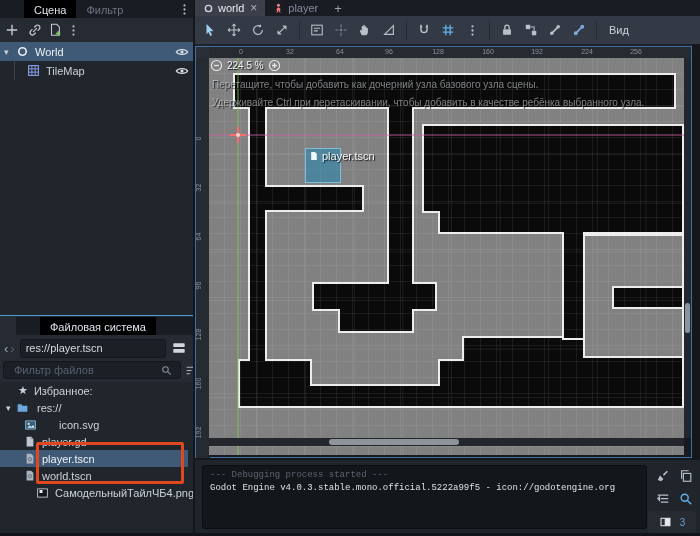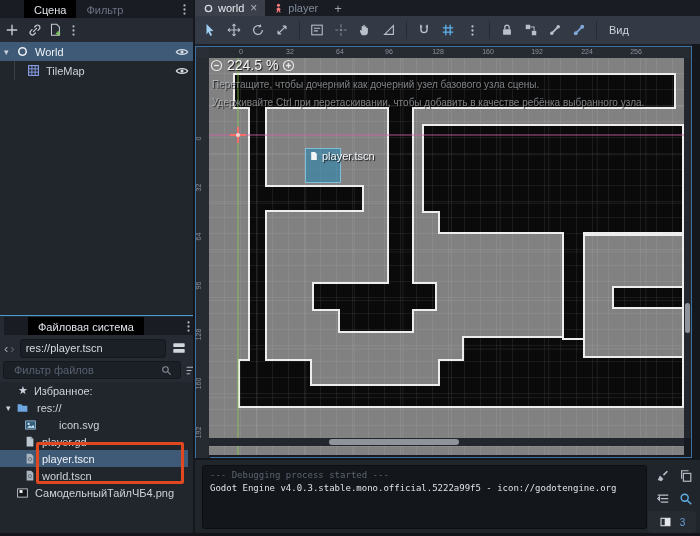--- a/index.html
+++ b/index.html
@@ -118,21 +118,21 @@
             <svg class="ic" width="14" height="14" viewBox="0 0 16 16">
               <path d="M1.5 8C3.8 4.4 12.2 4.4 14.5 8 12.2 11.6 3.8 11.6 1.5 8Z" fill="none" stroke="#d9dee5" stroke-width="1.4"></path>
               <circle cx="8" cy="8" r="1.8" fill="#d9dee5"></circle>
             </svg>
           </span>
       </div>
     </div>
   </div>
 
   <div class="abs dock" style="left:0;top:315px;width:195px;height:221px;border-top:1px solid #4b9cd3;">
-    <div class="abs tabsbar" style="left:4px;top:1px;width:195px;height:18px;">
+    <div class="abs tabsbar" style="left:16px;top:1px;width:195px;height:18px;">
       <div class="dtab active">
           <span>Файловая система</span>
         </div>
       <div style="margin-left:auto;padding:0 4px;display:flex;align-items:center;">
         <svg class="ic" width="13" height="13" viewBox="0 0 16 16">
             <g fill="#aeb5bf">
               <circle cx="8" cy="3" r="1.4"></circle>
               <circle cx="8" cy="8" r="1.4"></circle>
               <circle cx="8" cy="13" r="1.4"></circle>
             </g>
@@ -202,21 +202,21 @@
           </svg>
         <span style="margin-left:6px;">player.tscn</span>
       </div>
       <div class="trow" style="padding-left:24px;height:17px;">
         <svg class="ic" width="12" height="13" viewBox="0 0 16 16">
             <path d="M3.5 1.5h6l3 3v10h-9z" fill="#aab4bf"></path>
             <circle cx="8" cy="9" r="2.2" fill="none" stroke="#5f6a76" stroke-width="1.2"></circle>
           </svg>
         <span style="margin-left:6px;">world.tscn</span>
       </div>
-      <div class="trow" style="padding-left:16px;height:17px;">
+      <div class="trow" style="padding-left:28px;height:17px;margin-left:8px;">
         <svg class="ic" width="13" height="12" viewBox="0 0 16 16">
             <rect x="1.5" y="2.5" width="13" height="11" fill="#14161a" stroke="#c3cad2" stroke-width="1.2"></rect>
             <path d="M4 4h4v4H4z" fill="#e8ecf0"></path>
           </svg>
         <span style="margin-left:6px;">СамодельныйТайлЧБ4.png</span>
       </div>
     </div>
 
     <div class="abs orange-box" style="left:36px;top:126px;width:142px;height:36px;pointer-events:none;"></div>
   </div>
@@ -392,28 +392,28 @@
         <path d="M21 77h16M29 69v16" stroke="#ff6a6a" stroke-width="2"></path>
         <circle cx="29" cy="77" r="2" fill="#ffd2d2"></circle>
       </g>
     </svg>
 
     <div class="abs row" style="left:14px;top:11px;gap:4px;height:14px;">
       <svg class="ic" width="13" height="13" viewBox="0 0 16 16">
           <circle cx="8" cy="8" r="6.2" fill="none" stroke="#e8e8e8" stroke-width="1.4"></circle>
           <path d="M5 8h6" stroke="#e8e8e8" stroke-width="1.6"></path>
         </svg>
-      <span class="shadowtxt" style="font-size:14px;color:#f2f4f6;">224.5 %</span>
+      <span class="shadowtxt" style="font-size:10px;color:#f2f4f6;">224.5 %</span>
       <svg class="ic" width="13" height="13" viewBox="0 0 16 16">
           <circle cx="8" cy="8" r="6.2" fill="none" stroke="#e8e8e8" stroke-width="1.4"></circle>
           <path d="M5 8h6M8 5v6" stroke="#e8e8e8" stroke-width="1.6"></path>
         </svg>
     </div>
 
-    <div class="hint" style="left:16px;top:32px;">Перетащите, чтобы дочерний как дочерний узел базового узла сцены.</div>
+    <div class="hint" style="left:16px;top:32px;">Перетащите, чтобы добавить как дочерний узла базового узла сцены.</div>
     <div class="hint" style="left:16px;top:50px;text-align:right;">Удерживайте Ctrl при перетаскивании, чтобы добавить в качестве ребёнка выбранного узла.</div>
 
     <div class="abs" style="left:109px;top:101px;width:34px;height:33px;background:rgba(45,135,175,0.6);border:1px solid rgba(140,205,235,0.8);"></div>
     <div class="abs row" style="left:113px;top:103px;gap:3px;">
       <svg class="ic" width="10" height="12" viewBox="0 0 16 16">
           <path d="M3.5 1.5h6l3 3v10h-9z" fill="#f2f5f8"></path>
         </svg>
       <span class="shadowtxt" style="font-size:11px;color:#f2f5f8;white-space:nowrap;">player.tscn</span>
     </div>
 
@@ -421,21 +421,21 @@
       <div class="abs" style="left:120px;top:1px;width:130px;height:6px;background:#8f949b;border-radius:3px;"></div>
     </div>
     <div class="abs" style="left:488px;top:11px;width:7px;height:380px;background:#23262d;">
       <div class="abs" style="left:1px;top:245px;width:5px;height:30px;background:#8f949b;border-radius:3px;"></div>
     </div>
   </div>
 
   <div class="abs" style="left:692px;top:44px;width:8px;height:414px;background:#14171c;"></div>
 
   <div class="abs" style="left:195px;top:458px;width:505px;height:78px;background:#20242b;border-top:2px solid #14171c;">
-    <div class="abs console" style="left:7px;top:5px;width:445px;height:64px;padding:3px 7px;box-sizing:border-box;">
+    <div class="abs console" style="left:7px;top:5px;width:445px;height:64px;padding:3px 7px;box-sizing:border-box;font-family:Liberation Mono, monospace;">
       <div style="color:#5b6470;">--- Debugging process started ---</div>
       <div>Godot Engine v4.0.3.stable.mono.official.5222a99f5 - icon://godotengine.org</div>
     </div>
     <div class="abs" style="left:458px;top:6px;width:44px;display:flex;flex-wrap:wrap;gap:3px;">
       <div class="obtn">
           <svg class="ic" width="14" height="14" viewBox="0 0 16 16">
             <path d="M13 2.5L8.5 7" stroke="currentColor" stroke-width="1.8"></path>
             <path d="M4.5 7.5l4 4L6 14 2 12.5z" fill="currentColor"></path>
           </svg>
         </div>

